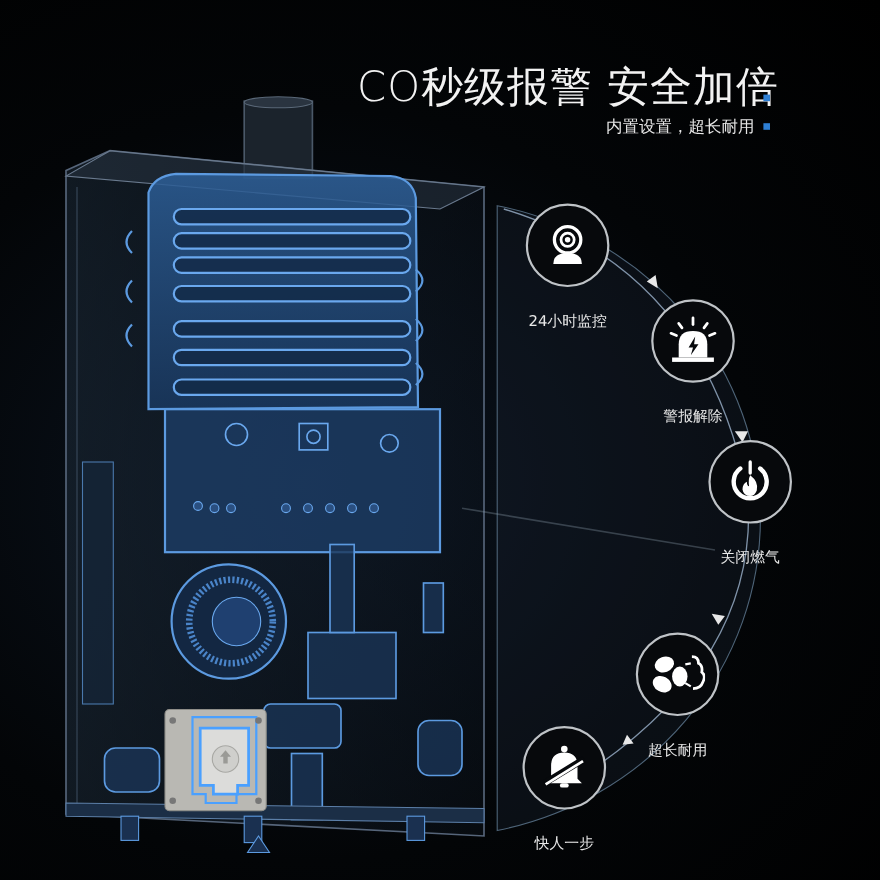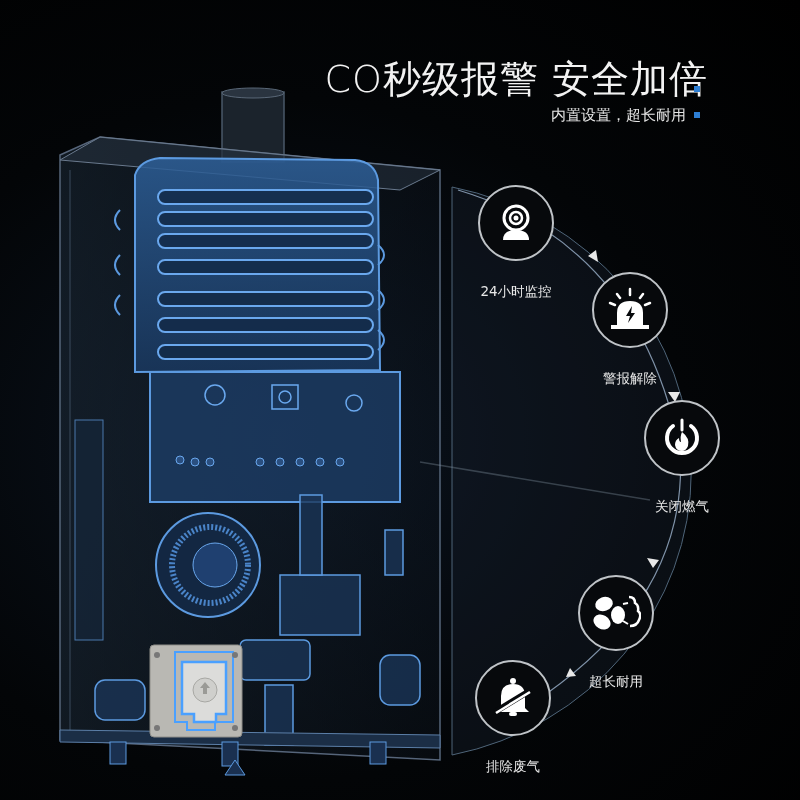--- a/index.html
+++ b/index.html
@@ -204,14 +204,14 @@
 <div class="step" style="left:473px; top:660px;">
   <div class="circle">
     <svg width="44" height="44" viewBox="0 0 44 44">
       <circle cx="22" cy="5" r="3" fill="#fff"></circle>
       <path d="M10 32 V20 Q10 8 22 8 Q34 8 34 20 V32 L38 36 H6 Z" fill="#fff"></path>
       <rect x="18" y="36" width="8" height="4" rx="2" fill="#fff"></rect>
       <line x1="4" y1="36" x2="40" y2="14" stroke="#07090c" stroke-width="6"></line>
       <line x1="5" y1="37" x2="39" y2="16" stroke="#fff" stroke-width="2.5"></line>
     </svg>
   </div>
-  <div class="label">排除废气</div>
+  <div class="label">快人一步</div>
 </div>
 
 </body></html>

